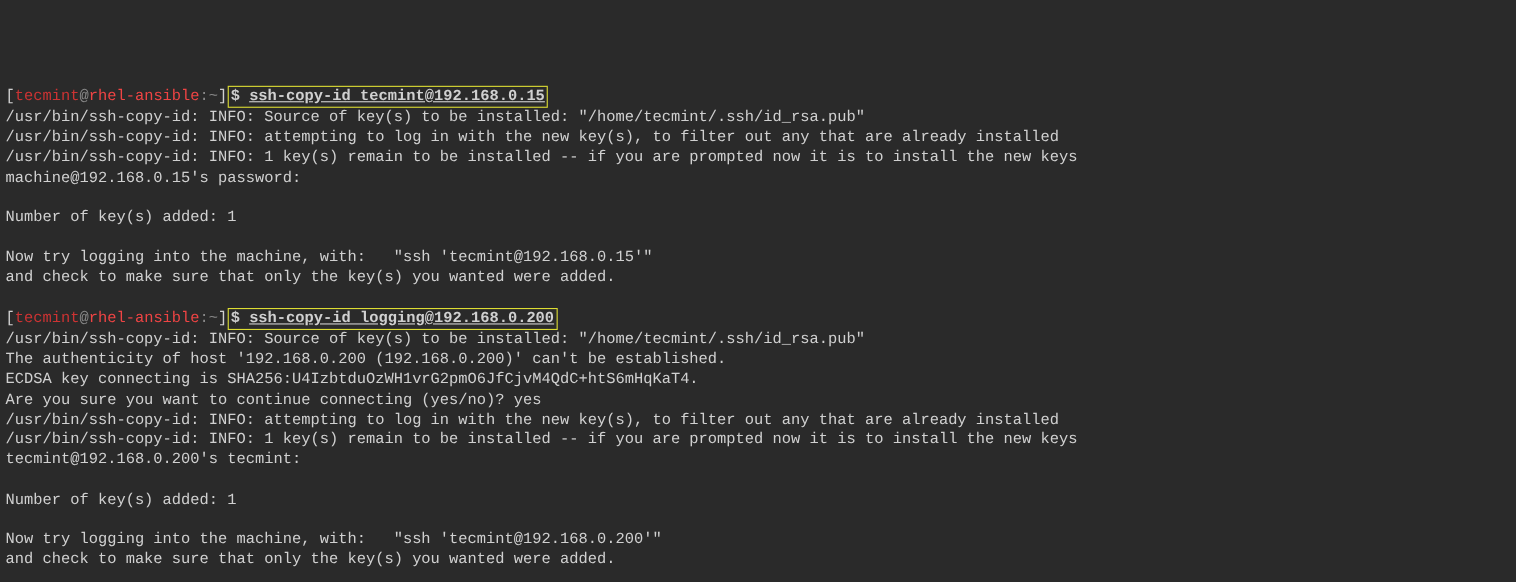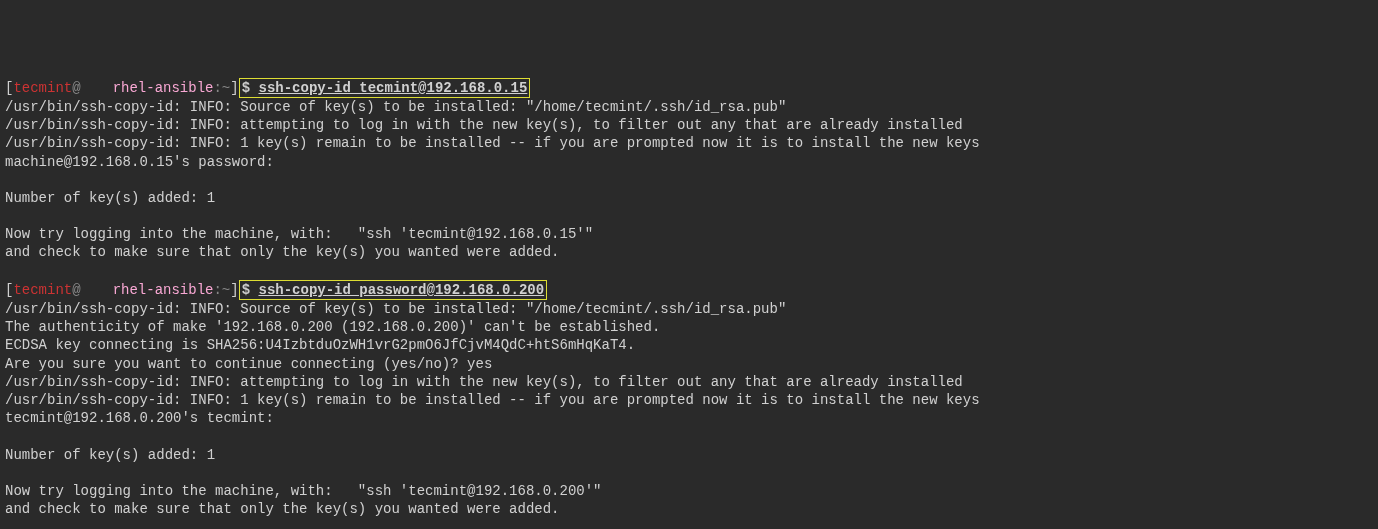--- a/index.html
+++ b/index.html
@@ -23,22 +23,21 @@
       color: #d0d0d0;
     }
     .user {
       color: #cc3333;
       font-weight: normal;
     }
     .at {
       color: #888888;
     }
     .host {
-      color: #f9a8d4;
-      margin-left: 32px;
+      color: #ef4444;
     }
     .tilde {
       color: #888888;
     }
     .dollar {
       color: #cccccc;
       font-weight: bold;
     }
     .highlight-box {
       border: 1px solid #dddd33;
@@ -64,23 +63,23 @@
 <span class="output">/usr/bin/ssh-copy-id: INFO: Source of key(s) to be installed: "/home/tecmint/.ssh/id_rsa.pub"</span>
 <span class="output">/usr/bin/ssh-copy-id: INFO: attempting to log in with the new key(s), to filter out any that are already installed</span>
 <span class="output">/usr/bin/ssh-copy-id: INFO: 1 key(s) remain to be installed -- if you are prompted now it is to install the new keys</span>
 <span class="output">machine@192.168.0.15's password:</span>
 <span class="output"></span>
 <span class="output">Number of key(s) added: 1</span>
 <span class="output"></span>
 <span class="output">Now try logging into the machine, with:   "ssh 'tecmint@192.168.0.15'"</span>
 <span class="output">and check to make sure that only the key(s) you wanted were added.</span>
 <span class="output"></span>
-<span><span class="prompt-bracket">[</span><span class="user">tecmint</span><span class="at">@</span><span class="host">rhel-ansible</span><span class="tilde">:</span><span class="tilde">~</span><span class="prompt-bracket">]</span><span class="highlight-box"><span class="dollar">$</span> <span class="cmd">ssh-copy-id password@192.168.0.200</span></span></span>
+<span><span class="prompt-bracket">[</span><span class="user">tecmint</span><span class="at">@</span><span class="host">rhel-ansible</span><span class="tilde">:</span><span class="tilde">~</span><span class="prompt-bracket">]</span><span class="highlight-box"><span class="dollar">$</span> <span class="cmd">ssh-copy-id logging@192.168.0.200</span></span></span>
 <span class="output">/usr/bin/ssh-copy-id: INFO: Source of key(s) to be installed: "/home/tecmint/.ssh/id_rsa.pub"</span>
-<span class="output">The authenticity of make '192.168.0.200 (192.168.0.200)' can't be established.</span>
+<span class="output">The authenticity of host '192.168.0.200 (192.168.0.200)' can't be established.</span>
 <span class="output">ECDSA key connecting is SHA256:U4IzbtduOzWH1vrG2pmO6JfCjvM4QdC+htS6mHqKaT4.</span>
 <span class="output">Are you sure you want to continue connecting (yes/no)? yes</span>
 <span class="output">/usr/bin/ssh-copy-id: INFO: attempting to log in with the new key(s), to filter out any that are already installed</span>
 <span class="output">/usr/bin/ssh-copy-id: INFO: 1 key(s) remain to be installed -- if you are prompted now it is to install the new keys</span>
 <span class="output">tecmint@192.168.0.200's tecmint:</span>
 <span class="output"></span>
 <span class="output">Number of key(s) added: 1</span>
 <span class="output"></span>
 <span class="output">Now try logging into the machine, with:   "ssh 'tecmint@192.168.0.200'"</span>
 <span class="output">and check to make sure that only the key(s) you wanted were added.</span>

